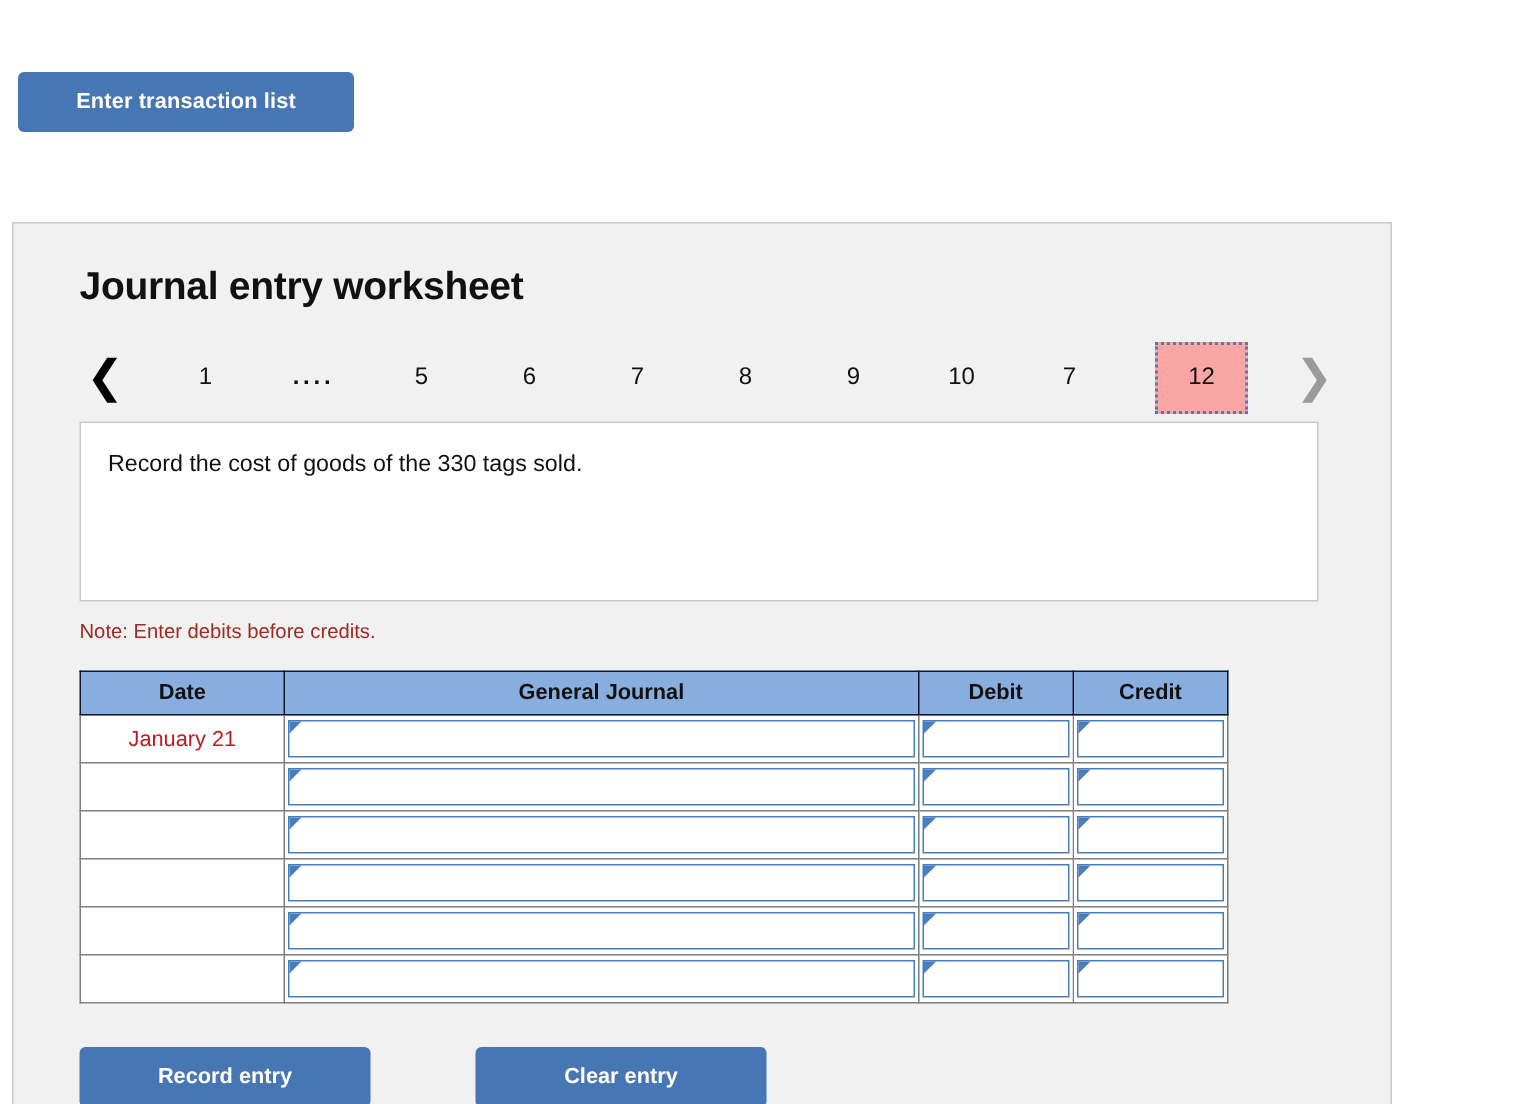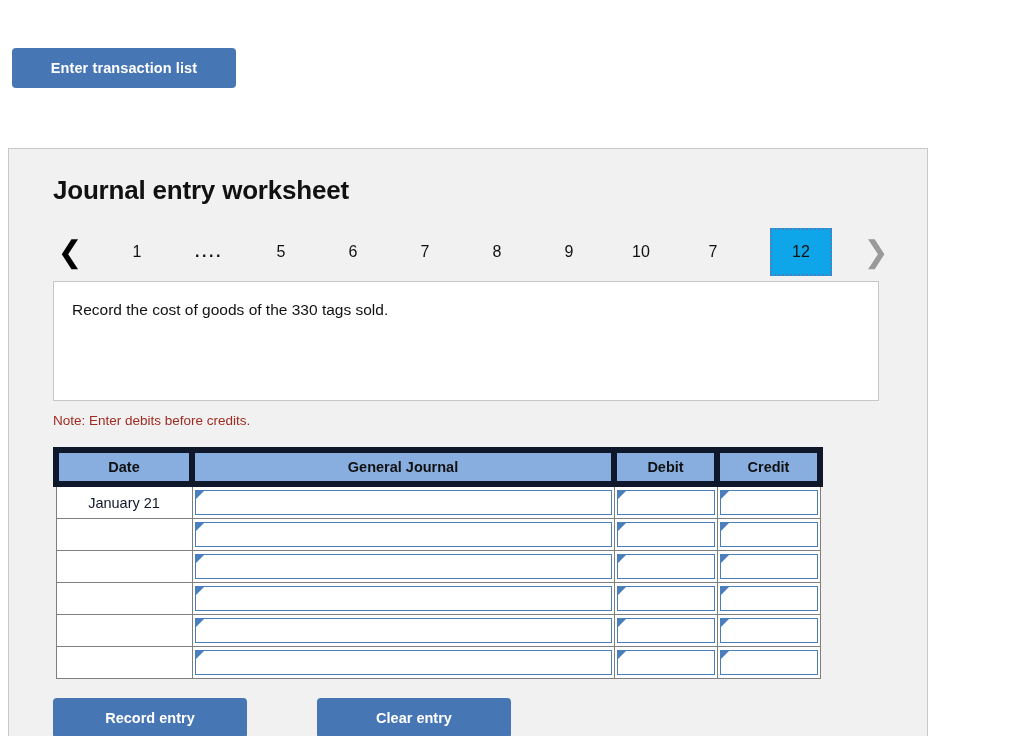--- a/index.html
+++ b/index.html
@@ -102,21 +102,21 @@
     padding: 5px 0;
     cursor: pointer;
     user-select: none;
   }
   .page.ellipsis {
     letter-spacing: 2.5px;
     font-weight: bold;
     font-size: 16px;
   }
   .page.active {
-    background: #0ea5e9;
+    background: #fca5a5;
     border: 2px dotted #4A7EBB;
     width: 62px;
     min-width: 62px;
     height: 48px;
     line-height: 44px;
     padding: 0;
     box-sizing: border-box;
     position: relative;
     z-index: 5;
   }
@@ -152,42 +152,42 @@
   .jtable {
     position: absolute;
     left: 44px;
     top: 298px;
     width: 766px;
     border-collapse: collapse;
     table-layout: fixed;
   }
   .jtable th {
     background: #88AEE0;
-    border: 6px solid #0f172a;
+    border: 1px solid #0f172a;
     color: #111111;
     font-size: 14.5px;
     font-weight: bold;
     height: 28px;
     padding: 0;
   }
   .jtable td {
     border: 1px solid #7E7E7E;
     padding: 0;
     height: 31px;
     background: #ffffff;
   }
   .col-date  { width: 136px; }
   .col-gj    { width: 422px; }
   .col-debit { width: 103px; }
   .col-credit{ width: 103px; }
 
   td.date-cell {
     text-align: center;
     font-size: 14.5px;
-    color: #0f172a;
+    color: #b91c1c;
     vertical-align: middle;
   }
 
   td.input-cell {
     border: 1px solid #7E7E7E;
     padding: 0;
     position: relative;
   }
   .cellbox {
     position: relative;

